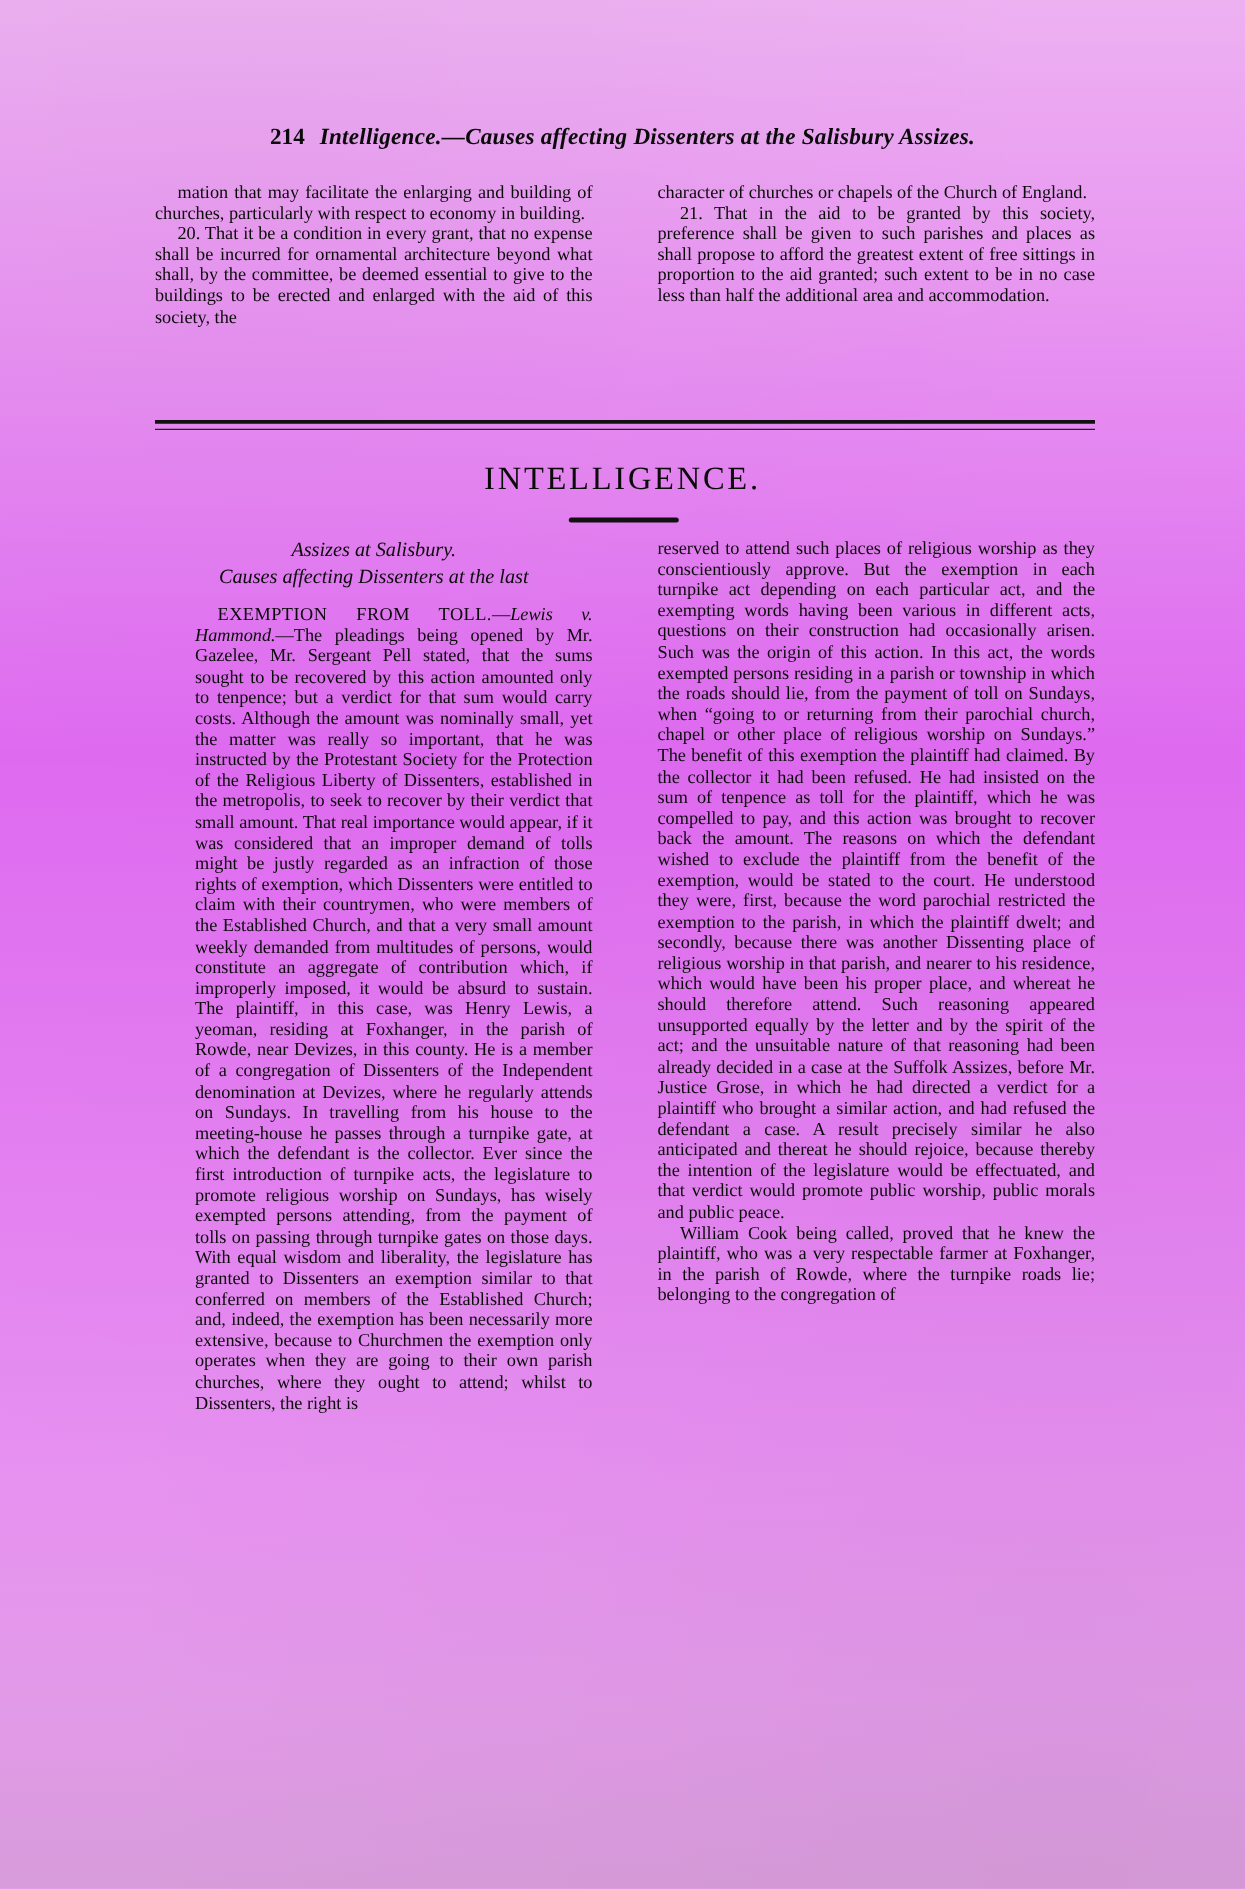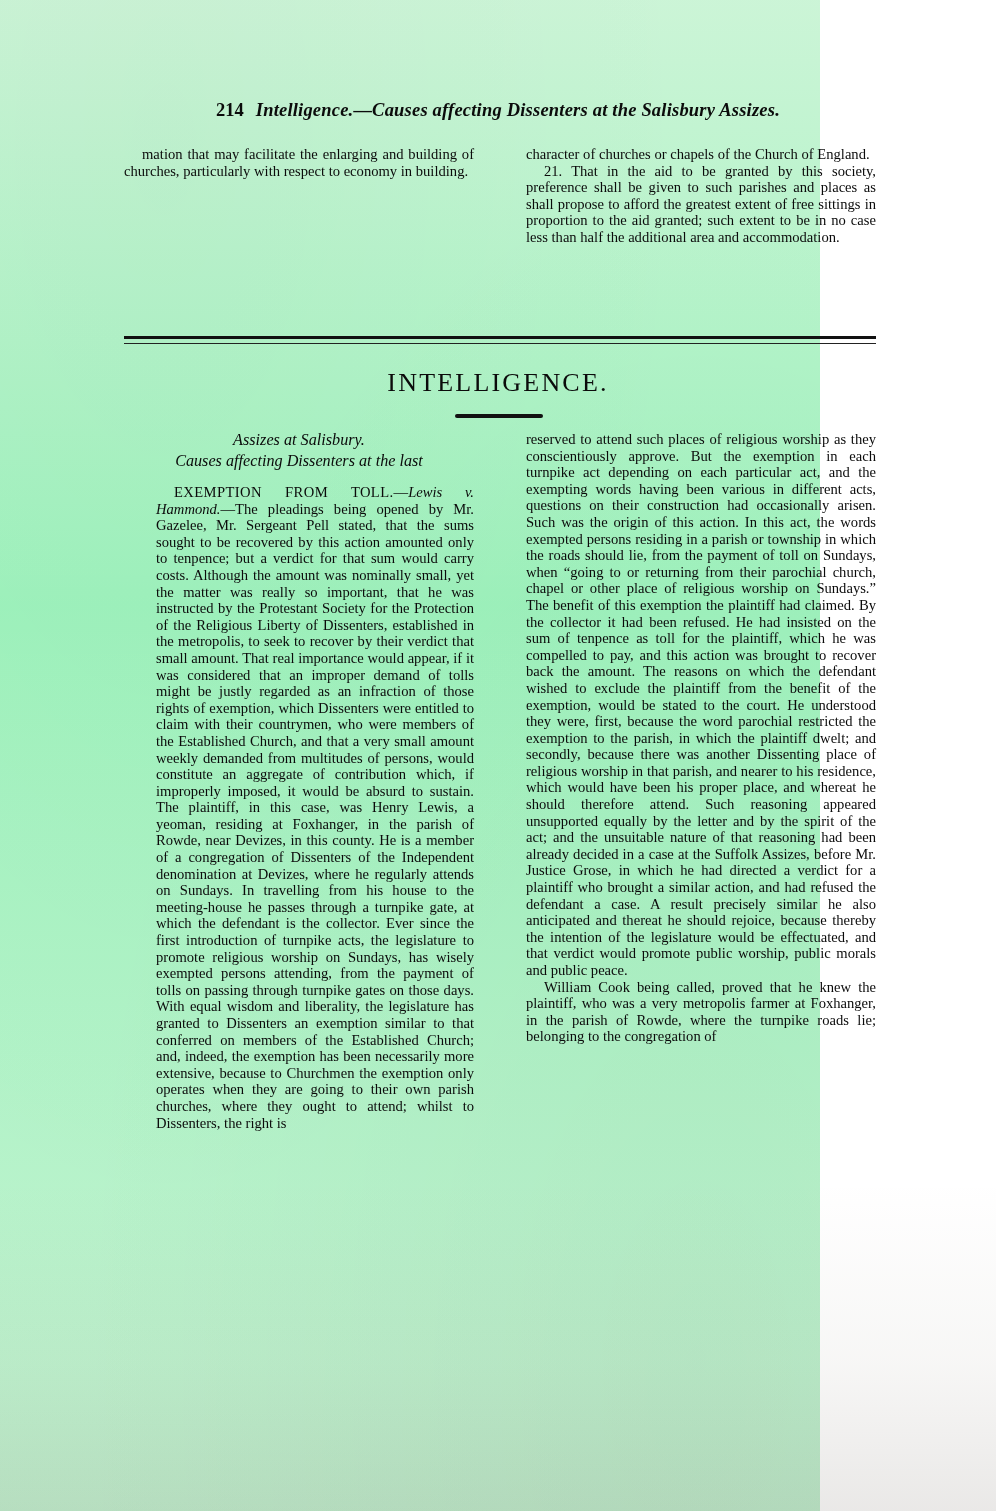--- a/index.html
+++ b/index.html
@@ -11,23 +11,23 @@
     width: 996px;
     height: 1511px;
     position: relative;
     font-family: "Liberation Serif", serif;
     color: #0b0b0b;
     overflow: hidden;
   }
   .page {
     position: absolute;
     left: 0; top: 0;
-    width: 820px;
+    width: 996px;
     height: 1511px;
-    background: #86efac;
+    background: #d946ef;
   }
   
   .page::before {
     content: "";
     position: absolute;
     inset: 0;
     background:
       radial-gradient(ellipse at 20% 10%, rgba(0,0,0,0.02), rgba(0,0,0,0) 60%),
       radial-gradient(ellipse at 85% 90%, rgba(0,0,0,0.03), rgba(0,0,0,0) 65%),
       linear-gradient(180deg, rgba(250,248,243,0.6), rgba(255,255,255,0.2) 40%, rgba(248,246,241,0.55));
@@ -144,20 +144,21 @@
 <div class="page">
 
   <div class="running-head">
     <span class="pageno">214</span><span>Intelligence.—Causes affecting Dissenters at the Salisbury Assizes.</span>
   </div>
 
   <div class="content">
     <div class="cols">
       <div class="col">
         <p>mation that may facilitate the enlarging and building of churches, particularly with respect to economy in building.</p>
+        <p>20. That it be a condition in every grant, that no expense shall be incurred for ornamental architecture beyond what shall, by the committee, be deemed essential to give to the buildings to be erected and enlarged with the aid of this society, the</p>
       </div>
       <div class="col">
         <p class="noindent">character of churches or chapels of the Church of England.</p>
         <p>21. That in the aid to be granted by this society, preference shall be given to such parishes and places as shall propose to afford the greatest extent of free sittings in proportion to the aid granted; such extent to be in no case less than half the additional area and accommodation.</p>
       </div>
     </div>
   </div>
 
   <div class="rule-block">
     <div class="rule-thick"></div>
@@ -171,19 +172,19 @@
     <div class="cols">
       <div class="col">
         <div class="art-head">
           <div>Assizes at Salisbury.</div>
           <div>Causes affecting Dissenters at the last</div>
         </div>
         <p class="lead-indent"><span class="smallcaps">EXEMPTION FROM TOLL.</span><span>—</span><span class="ital">Lewis v. Hammond.</span><span>—The pleadings being opened by Mr. Gazelee, Mr. Sergeant Pell stated, that the sums sought to be recovered by this action amounted only to tenpence; but a verdict for that sum would carry costs. Although the amount was nominally small, yet the matter was really so important, that he was instructed by the Protestant Society for the Protection of the Religious Liberty of Dissenters, established in the metropolis, to seek to recover by their verdict that small amount. That real importance would appear, if it was considered that an improper demand of tolls might be justly regarded as an infraction of those rights of exemption, which Dissenters were entitled to claim with their countrymen, who were members of the Established Church, and that a very small amount weekly demanded from multitudes of persons, would constitute an aggregate of contribution which, if improperly imposed, it would be absurd to sustain. The plaintiff, in this case, was Henry Lewis, a yeoman, residing at Foxhanger, in the parish of Rowde, near Devizes, in this county. He is a member of a congregation of Dissenters of the Independent denomination at Devizes, where he regularly attends on Sundays. In travelling from his house to the meeting-house he passes through a turnpike gate, at which the defendant is the collector. Ever since the first introduction of turnpike acts, the legislature to promote religious worship on Sundays, has wisely exempted persons attending, from the payment of tolls on passing through turnpike gates on those days. With equal wisdom and liberality, the legislature has granted to Dissenters an exemption similar to that conferred on members of the Established Church; and, indeed, the exemption has been necessarily more extensive, because to Churchmen the exemption only operates when they are going to their own parish churches, where they ought to attend; whilst to Dissenters, the right is</span></p>
       </div>
       <div class="col">
         <p class="noindent rightcol-top">reserved to attend such places of religious worship as they conscientiously approve. But the exemption in each turnpike act depending on each particular act, and the exempting words having been various in different acts, questions on their construction had occasionally arisen. Such was the origin of this action. In this act, the words exempted persons residing in a parish or township in which the roads should lie, from the payment of toll on Sundays, when “going to or returning from their parochial church, chapel or other place of religious worship on Sundays.” The benefit of this exemption the plaintiff had claimed. By the collector it had been refused. He had insisted on the sum of tenpence as toll for the plaintiff, which he was compelled to pay, and this action was brought to recover back the amount. The reasons on which the defendant wished to exclude the plaintiff from the benefit of the exemption, would be stated to the court. He understood they were, first, because the word parochial restricted the exemption to the parish, in which the plaintiff dwelt; and secondly, because there was another Dissenting place of religious worship in that parish, and nearer to his residence, which would have been his proper place, and whereat he should therefore attend. Such reasoning appeared unsupported equally by the letter and by the spirit of the act; and the unsuitable nature of that reasoning had been already decided in a case at the Suffolk Assizes, before Mr. Justice Grose, in which he had directed a verdict for a plaintiff who brought a similar action, and had refused the defendant a case. A result precisely similar he also anticipated and thereat he should rejoice, because thereby the intention of the legislature would be effectuated, and that verdict would promote public worship, public morals and public peace.</p>
-        <p>William Cook being called, proved that he knew the plaintiff, who was a very metropolis farmer at Foxhanger, in the parish of Rowde, where the turnpike roads lie; belonging to the congregation of</p>
+        <p>William Cook being called, proved that he knew the plaintiff, who was a very respectable farmer at Foxhanger, in the parish of Rowde, where the turnpike roads lie; belonging to the congregation of</p>
       </div>
     </div>
   </div>
 
   <div class="fade-bottom"></div>
 </div>
 
 </body></html>

